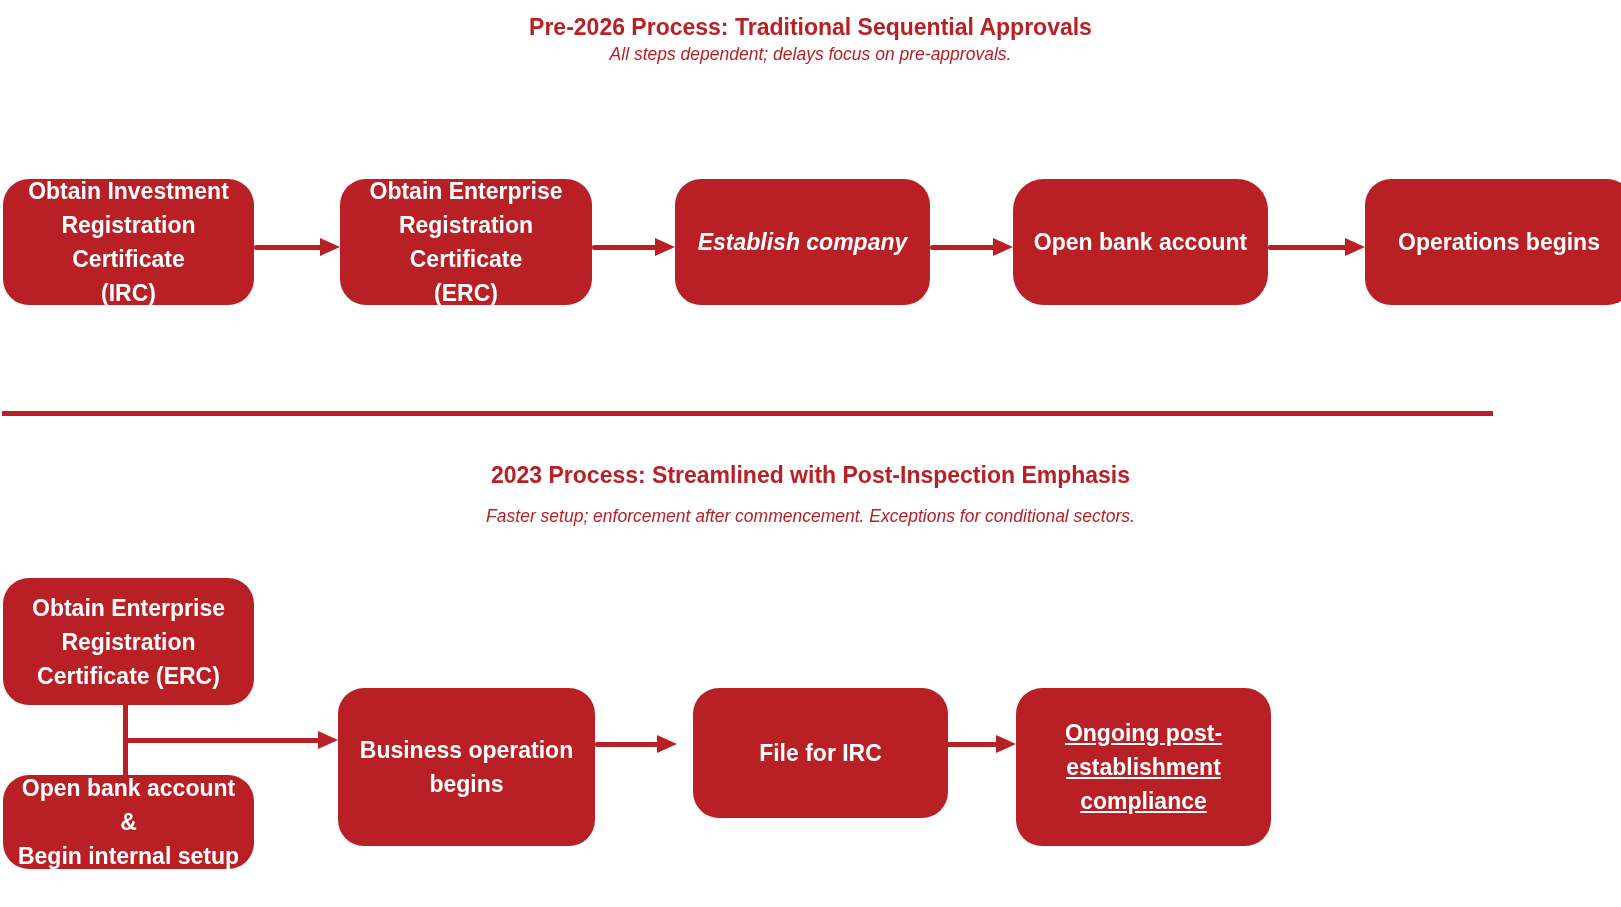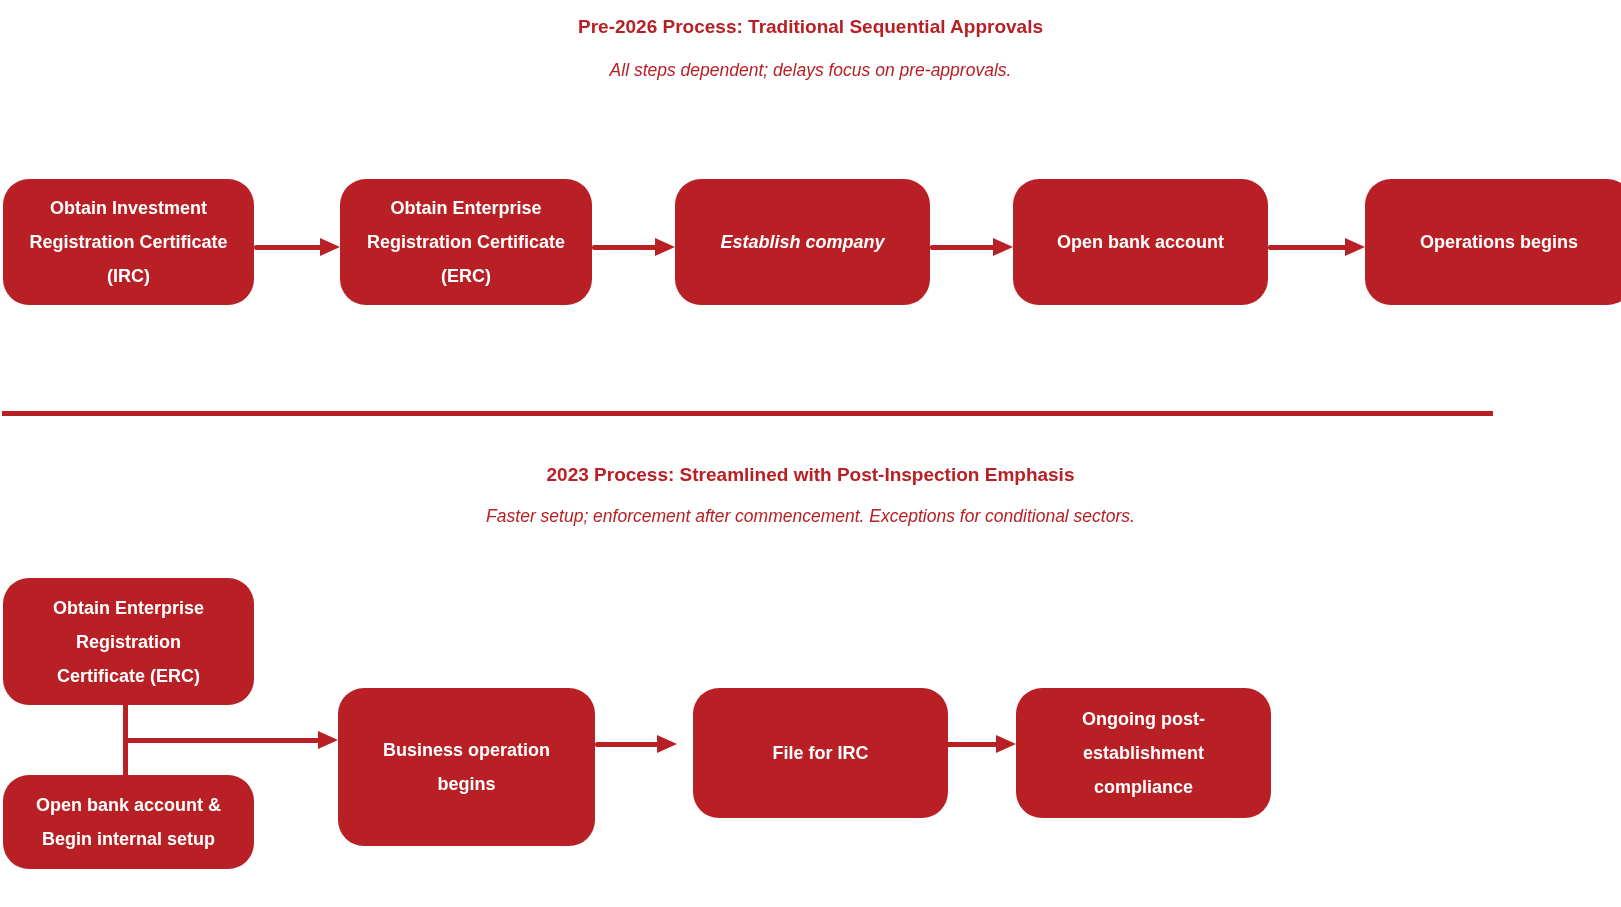--- a/index.html
+++ b/index.html
@@ -11,65 +11,65 @@
     overflow: hidden;
     font-family: "Liberation Sans", sans-serif;
   }
   .section-title {
     position: absolute;
     left: 0;
     width: 1621px;
     text-align: center;
     color: #b82025;
     font-weight: 700;
-    font-size: 19px;
+    font-size: 23px;
     line-height: 32px;
   }
   #title1 { top: 11px; }
   #title2 { top: 459px; }
   .section-subtitle {
     position: absolute;
     left: 0;
     width: 1621px;
     text-align: center;
     color: #b82025;
     font-style: italic;
     font-size: 17.5px;
     line-height: 20px;
   }
-  #subtitle1 { top: 60px; }
+  #subtitle1 { top: 44px; }
   #subtitle2 { top: 506px; }
   .node {
     position: absolute;
     background: #b82025;
     color: #ffffff;
     border-radius: 26px;
     display: flex;
     align-items: center;
     justify-content: center;
     text-align: center;
     font-weight: 700;
-    font-size: 18px;
+    font-size: 23px;
     line-height: 34px;
     white-space: pre-line;
     padding: 0 14px;
     box-sizing: border-box;
   }
   
   #n-irc        { left: 3px;    top: 179px; width: 251px; height: 126px; }
   #n-erc        { left: 340px;  top: 179px; width: 252px; height: 126px; }
   #n-establish  { left: 675px;  top: 179px; width: 255px; height: 126px; font-style: italic; }
-  #n-bank       { left: 1013px; top: 179px; width: 255px; height: 126px; }
+  #n-bank       { left: 1013px; top: 179px; width: 255px; height: 126px; border-radius: 31px; }
   #n-operations { left: 1365px; top: 179px; width: 268px; height: 126px; }
   
   #n-erc2       { left: 3px;    top: 578px; width: 251px; height: 127px; }
   #n-bank2      { left: 3px;    top: 775px; width: 251px; height: 94px; }
   #n-business   { left: 338px;  top: 688px; width: 257px; height: 158px; }
   #n-fileirc    { left: 677px;  top: 688px; width: 255px; height: 130px; margin-left: 16px; }
-  #n-compliance { left: 1016px; top: 688px; width: 255px; height: 130px; }
+  #n-compliance { left: 1016px; top: 688px; width: 255px; height: 158px; text-decoration: underline; }
   
   .arrow { position: absolute; height: 0; }
   .arrow .line {
     position: absolute;
     left: 0; right: 18px; top: -2.5px;
     height: 5px;
     background: #b82025;
     border-radius: 2px;
   }
   .arrow .head {

